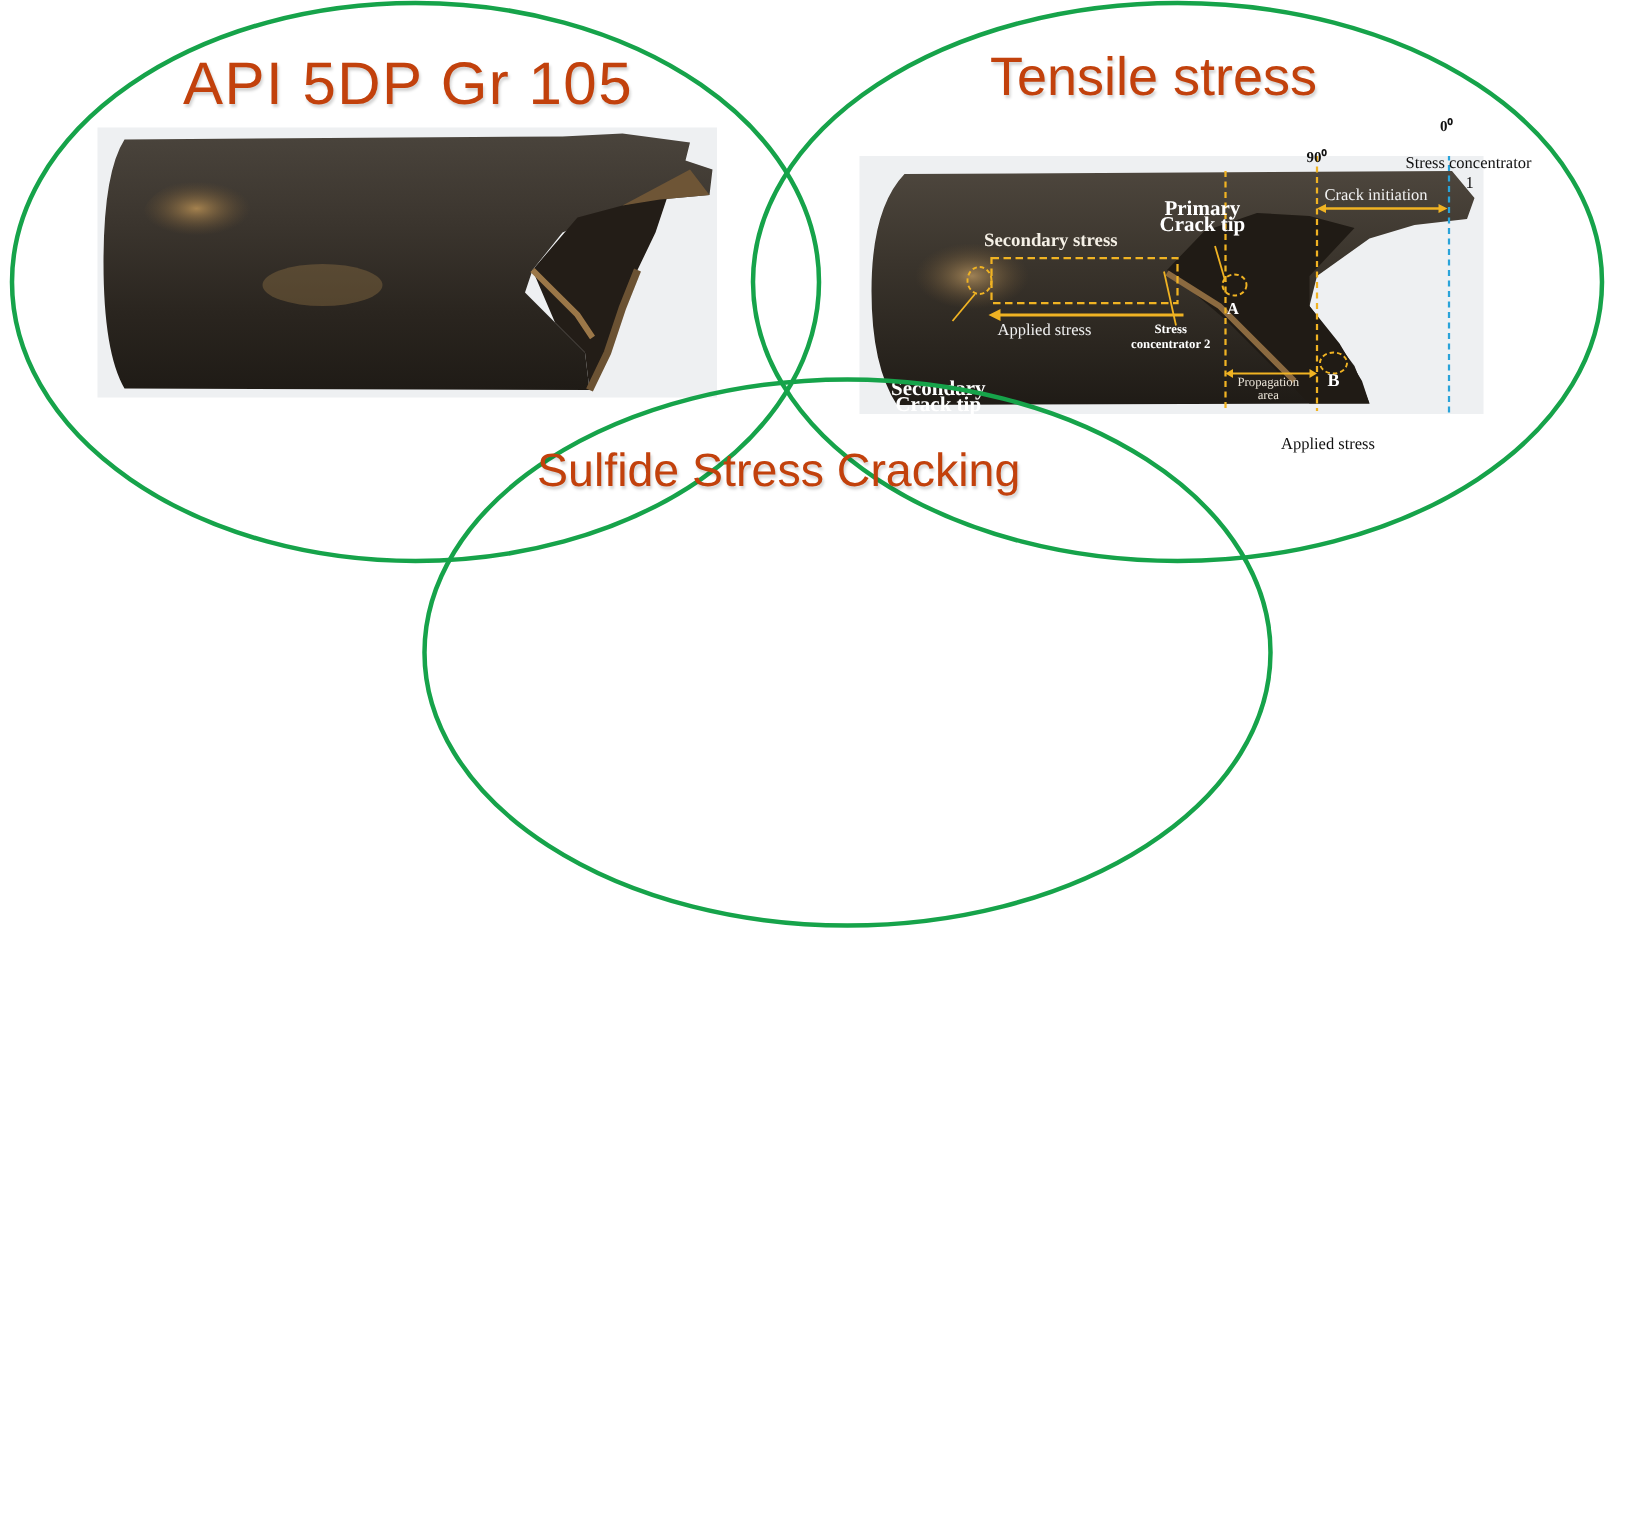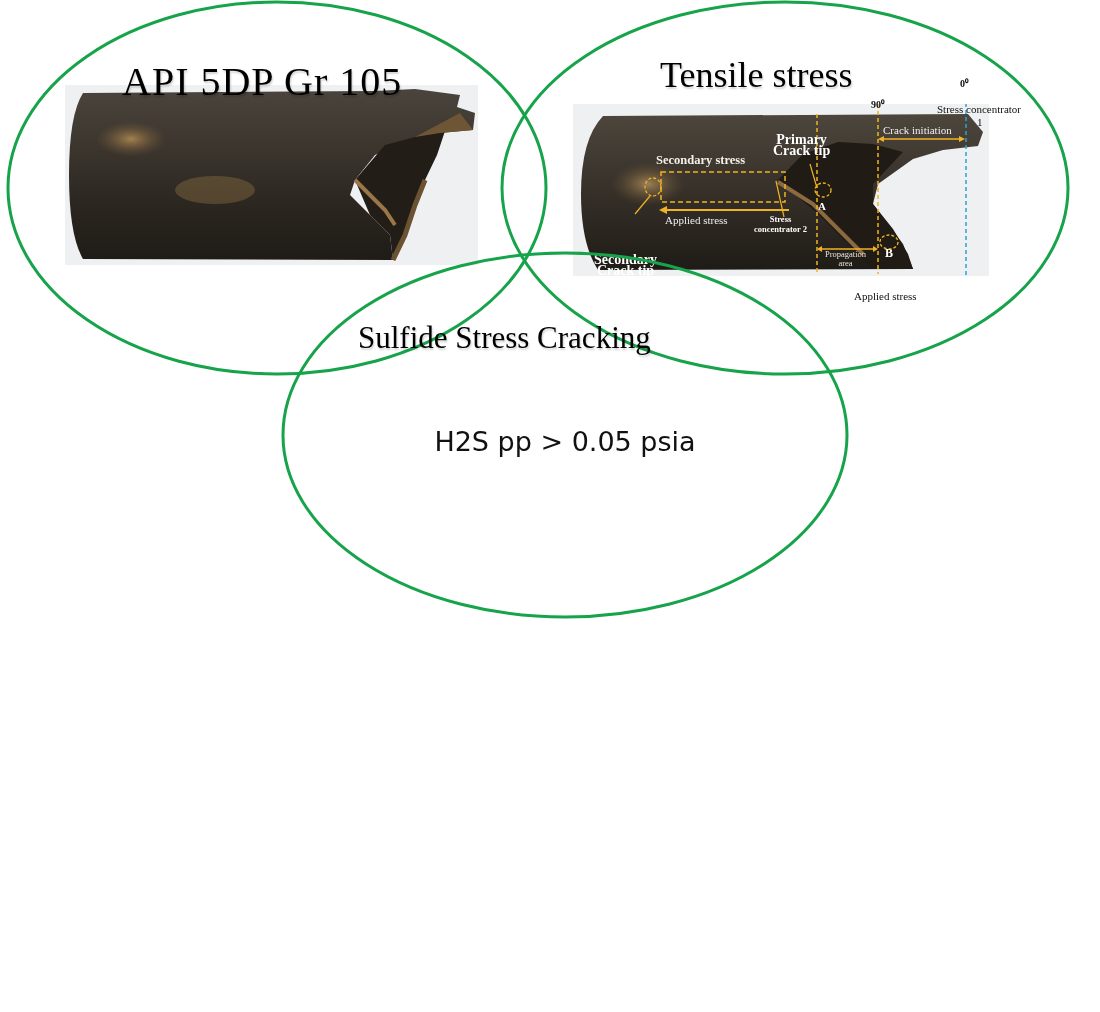--- a/index.html
+++ b/index.html
@@ -1,20 +1,20 @@
 <!DOCTYPE html>
 <html><head>
 <meta charset="utf-8">
 <style>
   html, body { margin:0; padding:0; background:#ffffff; }
   body { width:1100px; height:1012px; position:relative; overflow:hidden;
          font-family:"DejaVu Sans", sans-serif; }
   .abs { position:absolute; }
-  .title { color:#000000; white-space:nowrap; text-shadow:1px 2px 2px rgba(0,0,0,0.18);
-           font-family:Liberation Serif, serif;margin-top:24px; }
+  .title { color:#c2410c; white-space:nowrap; text-shadow:1px 2px 2px rgba(0,0,0,0.18);
+           font-family:Liberation Sans, sans-serif; }
   .title-api { left:122px; top:34px; font-size:40px; letter-spacing:1px; }
   .title-tensile { left:660px; top:30px; font-size:36px; }
   .title-ssc { left:358px; top:296px; font-size:31px; }
   .body-text { color:#111111; font-size:27px; text-align:center; white-space:nowrap;
                font-family:"DejaVu Sans", sans-serif; line-height:44px; }
   .photo { position:absolute; overflow:hidden; background:#eef0f2; }
   .ann { position:absolute; font-family:"Liberation Serif", serif; white-space:nowrap; }
   .ann-w { color:#ffffff; font-weight:bold; font-size:14px; text-align:center; line-height:11px; }
   .ann-k { color:#111111; font-size:11px; }
   svg { position:absolute; left:0; top:0; }
@@ -131,14 +131,13 @@
   <ellipse cx="277" cy="188" rx="269" ry="186" fill="none" stroke="#16a34a" stroke-width="3"></ellipse>
   <ellipse cx="785" cy="188" rx="283" ry="186" fill="none" stroke="#16a34a" stroke-width="3"></ellipse>
   <ellipse cx="565" cy="435" rx="282" ry="182" fill="none" stroke="#16a34a" stroke-width="3"></ellipse>
 </svg>
 
 <div class="abs title title-api">API 5DP Gr 105</div>
 <div class="abs title title-tensile">Tensile stress</div>
 <div class="abs title title-ssc">Sulfide Stress Cracking</div>
 
 <div class="abs body-text" style="left:283px; top:420px; width:564px;">
-  <div>H2S pp &gt; 0.05 psia</div>
 </div>
 
 </body></html>

